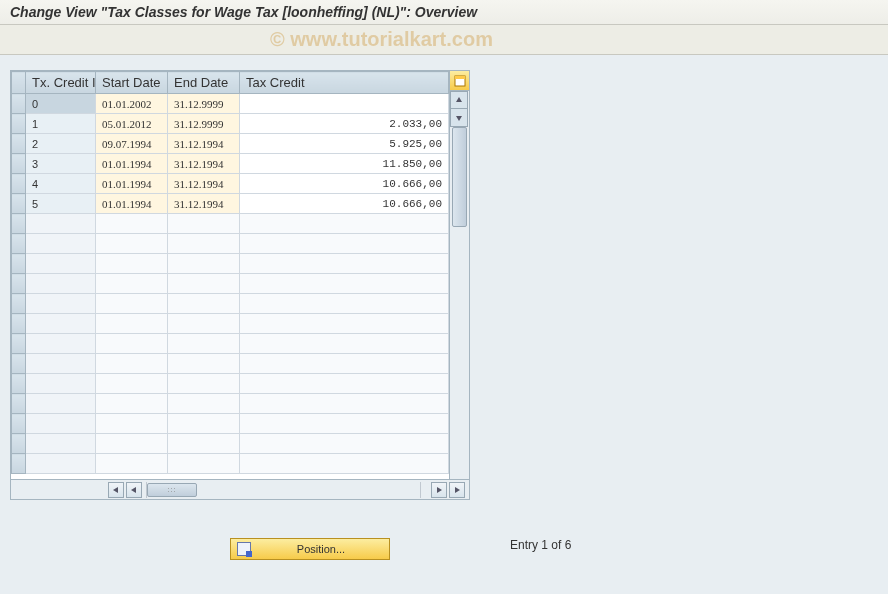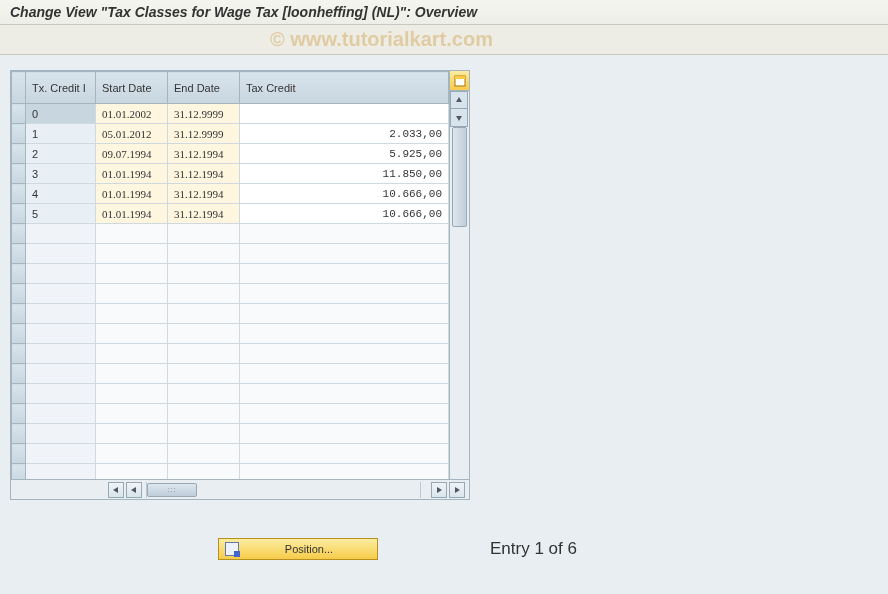--- a/index.html
+++ b/index.html
@@ -66,22 +66,22 @@
       table-layout: fixed;
       width: 100%;
     }
     .data-grid th {
       background: linear-gradient(to bottom, #d8e4ec 0%, #c8d6e0 100%);
       border: 1px solid #a5b5c0;
       text-align: left;
       padding: 3px 6px;
       font-weight: normal;
       color: #333;
-      font-size: 11px;
-      height: 32px;
+      font-size: 13px;
+      height: 20px;
       white-space: nowrap;
       overflow: hidden;
     }
     .data-grid td {
       border: 1px solid #d0d8e0;
       padding: 2px 6px;
       height: 20px;
       font-family: "Courier New", monospace;
       font-size: 11px;
       color: #333;
@@ -126,42 +126,41 @@
     .hscroll-thumb{position:absolute;left:0;top:1px;bottom:1px;width:50px;background:linear-gradient(to bottom,#dce6ee,#c0cedb);border:1px solid #98a8b4;border-radius:2px;display:flex;align-items:center;justify-content:center;color:#888;font-size:8px;letter-spacing:1px;}
     .hscroll-btns-right{display:flex;gap:2px;padding:0 2px;}
     .hscroll-btns-far-right{display:flex;gap:2px;padding:0 4px;margin-left:auto;}
     .sbtn {width:16px;height:16px;background:linear-gradient(to bottom,#f0f4f8,#d8e4ec);border:1px solid #98a8b4;display:flex;align-items:center;justify-content:center;font-size:8px;color:#445;}
     .footer-row {
       position: absolute;
       bottom: 35px;
       left: 0;
       right: 0;
       display: flex;
-      align-items: center;
-      padding: 0 8px;
-      gap: 48px;
+      align-items: flex-start;
+      padding: 0 20px;
     }
     .position-btn {
       margin-left: 210px;
       width: 160px;
       height: 22px;
       background: linear-gradient(to bottom, #fceda0, #f7cb4a);
       border: 1px solid #b89020;
       display: flex;
       align-items: center;
       padding: 0 6px;
       gap: 8px;
       cursor: pointer;
     }
     .position-btn .pbicon {
       width:14px;height:14px;border:1px solid #6677aa;background:#eef2fa;position:relative;
     }
     .position-btn .pbicon:after{content:"";position:absolute;right:-2px;bottom:-2px;width:6px;height:6px;background:#4466cc;}
     .position-btn .pblabel{flex:1;text-align:center;color:#333;font-size:11px;}
-    .entry-text{margin-left:64px;color:#333;font-size:17px;}
+    .entry-text{margin-left:120px;color:#333;font-size:12px;}
     svg.tri{width:8px;height:8px;}
   </style>
 </head>
 <body>
 
 <div class="header-bar">
   <span>Change View "Tax Classes for Wage Tax [loonheffing] (NL)": Overview</span>
 </div>
 <div class="toolbar-area"></div>
 

